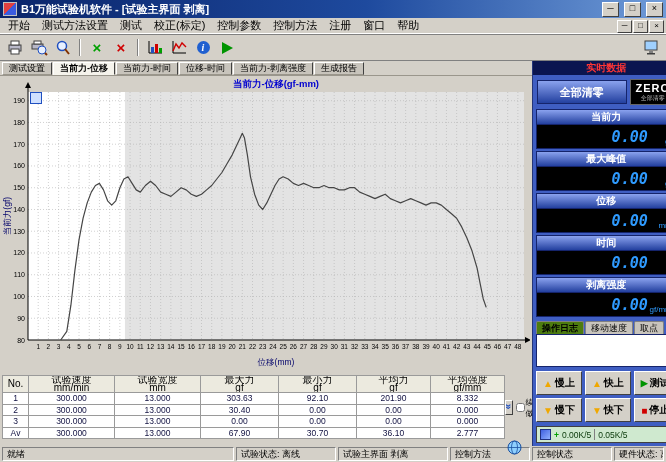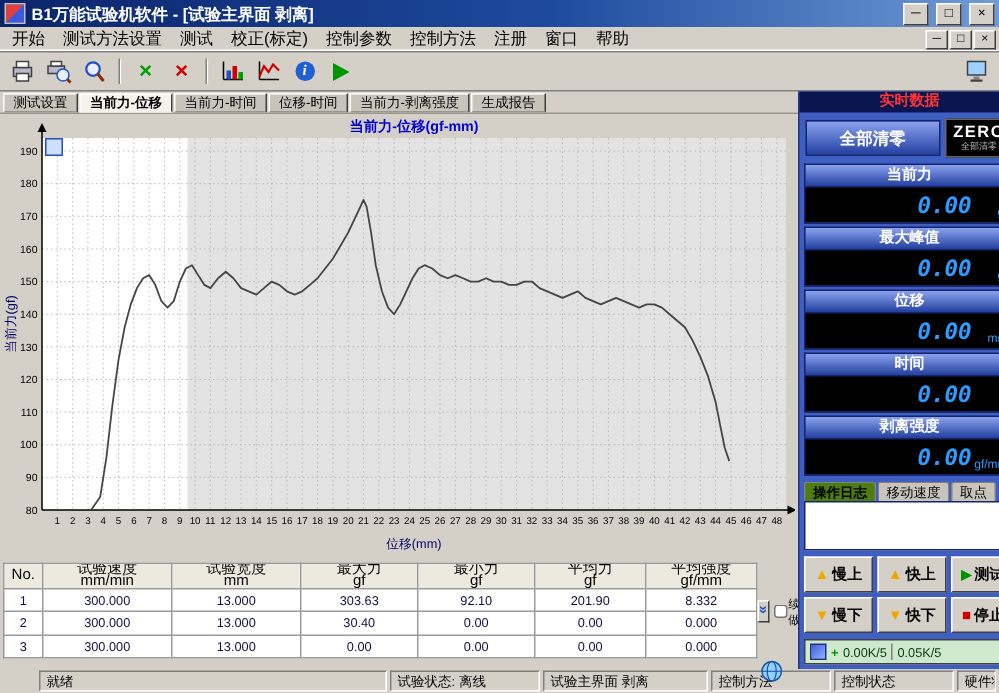--- a/index.html
+++ b/index.html
@@ -393,20 +393,29 @@
               </tr>
               <tr>
                 <td>3</td>
                 <td>300.000</td>
                 <td>13.000</td>
                 <td>0.00</td>
                 <td>0.00</td>
                 <td>0.00</td>
                 <td>0.000</td>
               </tr>
+              <tr>
+                <td>Av</td>
+                <td>300.000</td>
+                <td>13.000</td>
+                <td>67.90</td>
+                <td>30.70</td>
+                <td>36.10</td>
+                <td>2.777</td>
+              </tr>
             </tbody>
           </table>
         <div class="table-side">
           <div class="chev-btn"><span>»</span></div>
           <label class="cont-check">
             <input type="checkbox" style="">
             <span>续做</span>
           </label>
         </div>
       </div>
@@ -508,20 +517,20 @@
         <span class="strip-icon"></span>
         <span class="plus">+</span>
         <span>0.00K/5</span>
         <span class="strip-divider"></span>
         <span>0.05K/5</span>
       </div>
     </div>
   </div>
 
   <div class="statusbar" id="status-bar">
-      <div class="sb-cell" style="width: 222px; margin-left: 24px;">就绪</div>
+      <div class="sb-cell" style="width: 222px;">就绪</div>
       <div class="sb-cell" style="width: 90px;">试验状态: 离线</div>
       <div class="sb-cell" style="width: 100px;">试验主界面  剥离</div>
       <div class="sb-cell" style="width: 70px;">控制方法</div>
       <div class="sb-cell" style="width: 70px;">控制状态</div>
       <div class="sb-cell" style="flex: 1 1 0%;">硬件状态: 离线<span class="sb-grip"></span></div>
     </div>
 </div>
 
 </body></html>

